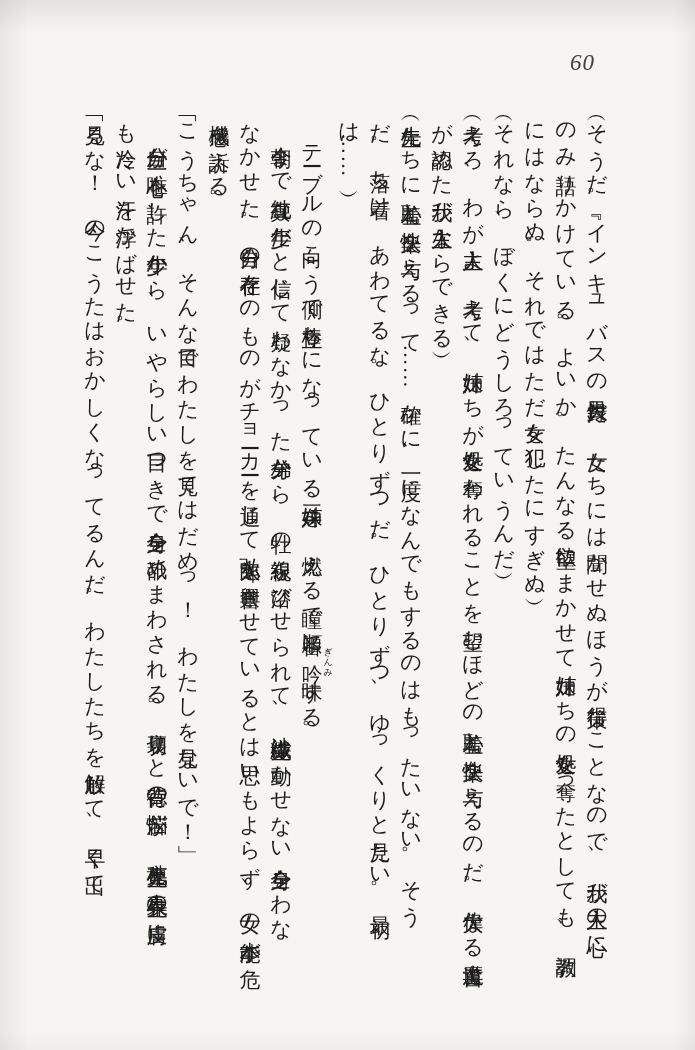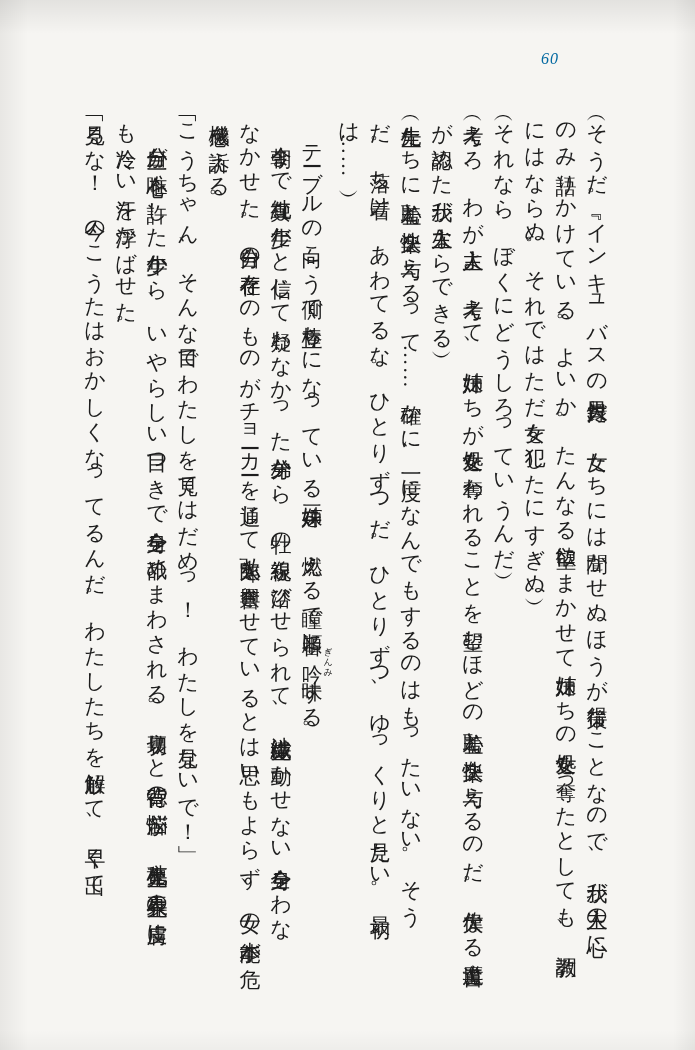--- a/index.html
+++ b/index.html
@@ -22,25 +22,25 @@
       linear-gradient(to bottom, rgba(0,0,0,0.08), rgba(0,0,0,0) 34px),
       linear-gradient(to right,  rgba(0,0,0,0.06), rgba(0,0,0,0) 28px),
       linear-gradient(to left,   rgba(0,0,0,0.05), rgba(0,0,0,0) 22px),
       linear-gradient(to top,    rgba(0,0,0,0.03), rgba(0,0,0,0) 20px);
     pointer-events: none;
   }
 
   .page-number {
     position: absolute;
     top: 50px;
-    left: 541px;
+    left: 570px;
     font-style: italic;
-    font-size: 16px;
+    font-size: 23px;
     letter-spacing: 1px;
-    color: #0369a1;
+    color: #404040;
   }
 
   .text-block {
     position: absolute;
     top: 108px;
     right: 83px;
     width: 527px;
     height: 846px;
     writing-mode: vertical-rl;
     text-orientation: mixed;

